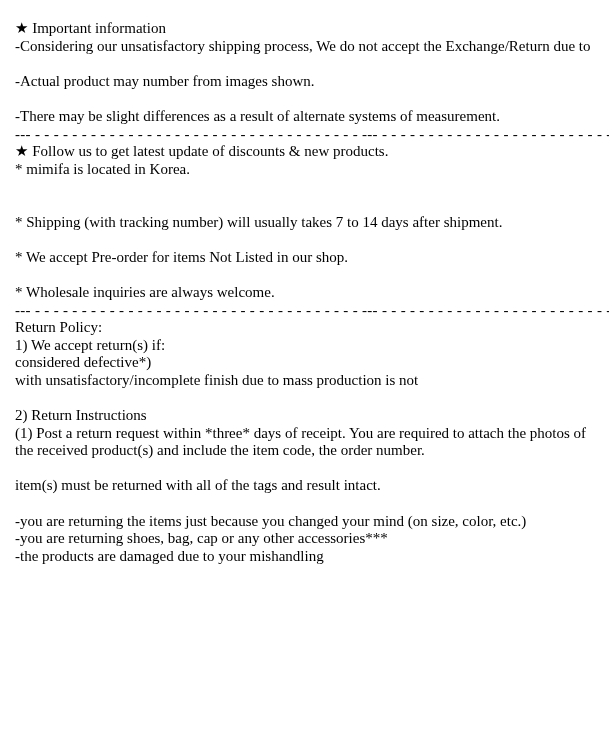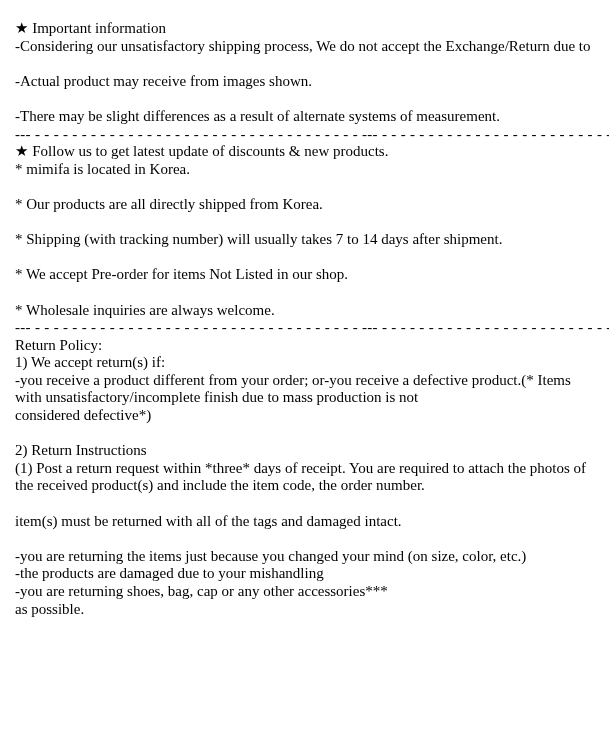--- a/index.html
+++ b/index.html
@@ -32,50 +32,47 @@
   }
 </style>
 </head>
 <body>
 
 <div class="doc">
     <div>
       <div class="line"><span class="star">★</span><span> Important information</span></div>
       <div class="line">-Considering our unsatisfactory shipping process, We do not accept the Exchange/Return due to</div>
       <div class="line">&nbsp;</div>
-      <div class="line">-Actual product may receive from images shown.</div>
+      <div class="line">-Actual product may number from images shown.</div>
       <div class="line">&nbsp;</div>
       <div class="line">-There may be slight differences as a result of alternate systems of measurement.</div>
     </div>
     <div class="line divider">--- - - - - - - - - - - - - - - - - - - - - - - - - - - - - - - - - - - - --- - - - - - - - - - - - - - - - - - - - - - - - - - - - - - - - - -</div>
     <div>
       <div class="line"><span class="star">★</span><span> Follow us to get latest update of discounts &amp; new products.</span></div>
       <div class="line">* mimifa is located in Korea.</div>
       <div class="line">&nbsp;</div>
-      <div class="line">* Our products are all directly shipped from Korea.</div>
       <div class="line">&nbsp;</div>
       <div class="line">* Shipping (with tracking number) will usually takes 7 to 14 days after shipment.</div>
       <div class="line">&nbsp;</div>
       <div class="line">* We accept Pre-order for items Not Listed in our shop.</div>
       <div class="line">&nbsp;</div>
       <div class="line">* Wholesale inquiries are always welcome.</div>
     </div>
     <div class="line divider">--- - - - - - - - - - - - - - - - - - - - - - - - - - - - - - - - - - - - --- - - - - - - - - - - - - - - - - - - - - - - - - - - - - - - - - -</div>
     <div>
       <div class="line">Return Policy:</div>
       <div class="line">1) We accept return(s) if:</div>
-      <div class="line">-you receive a product different from your order; or-you receive a defective product.(* Items</div>
+      <div class="line">considered defective*)</div>
       <div class="line">with unsatisfactory/incomplete finish due to mass production is not</div>
-      <div class="line">considered defective*)</div>
       <div class="line">&nbsp;</div>
       <div class="line">2) Return Instructions</div>
       <div class="line">(1) Post a return request within *three* days of receipt. You are required to attach the photos of</div>
       <div class="line">the received product(s) and include the item code, the order number.</div>
       <div class="line">&nbsp;</div>
-      <div class="line">item(s) must be returned with all of the tags and damaged intact.</div>
+      <div class="line">item(s) must be returned with all of the tags and result intact.</div>
       <div class="line">&nbsp;</div>
       <div class="line">-you are returning the items just because you changed your mind (on size, color, etc.)</div>
+      <div class="line">-you are returning shoes, bag, cap or any other accessories***</div>
       <div class="line">-the products are damaged due to your mishandling</div>
-      <div class="line">-you are returning shoes, bag, cap or any other accessories***</div>
-      <div class="line">as possible.</div>
       <div class="line">&nbsp;</div>
     </div>
   </div>
 
 </body></html>

